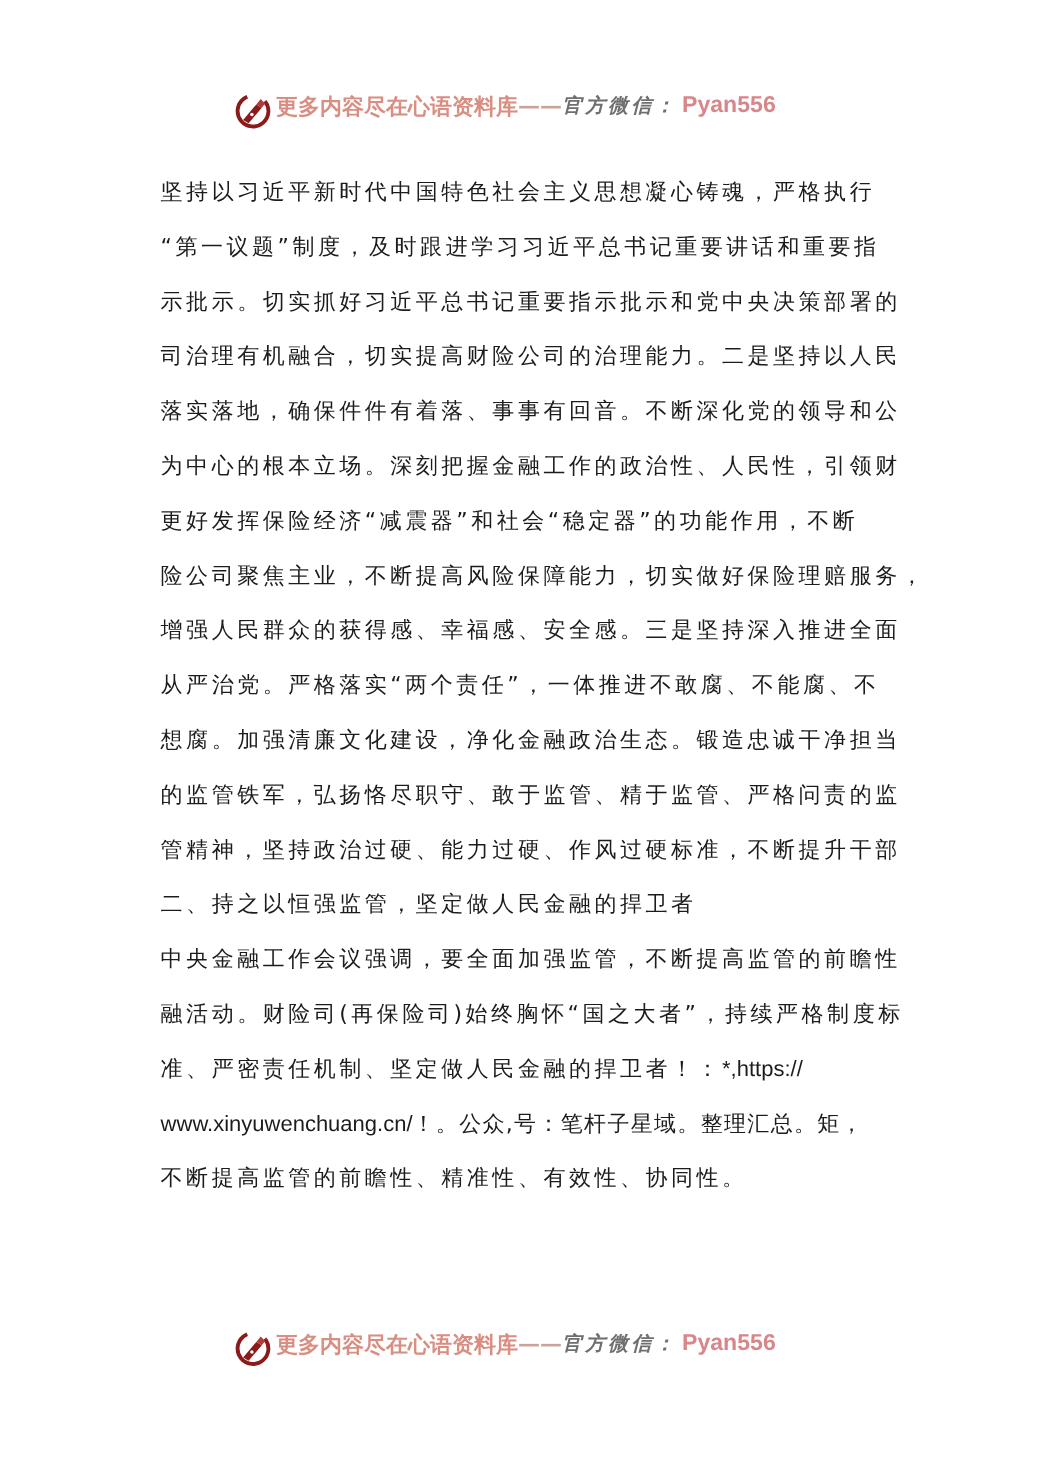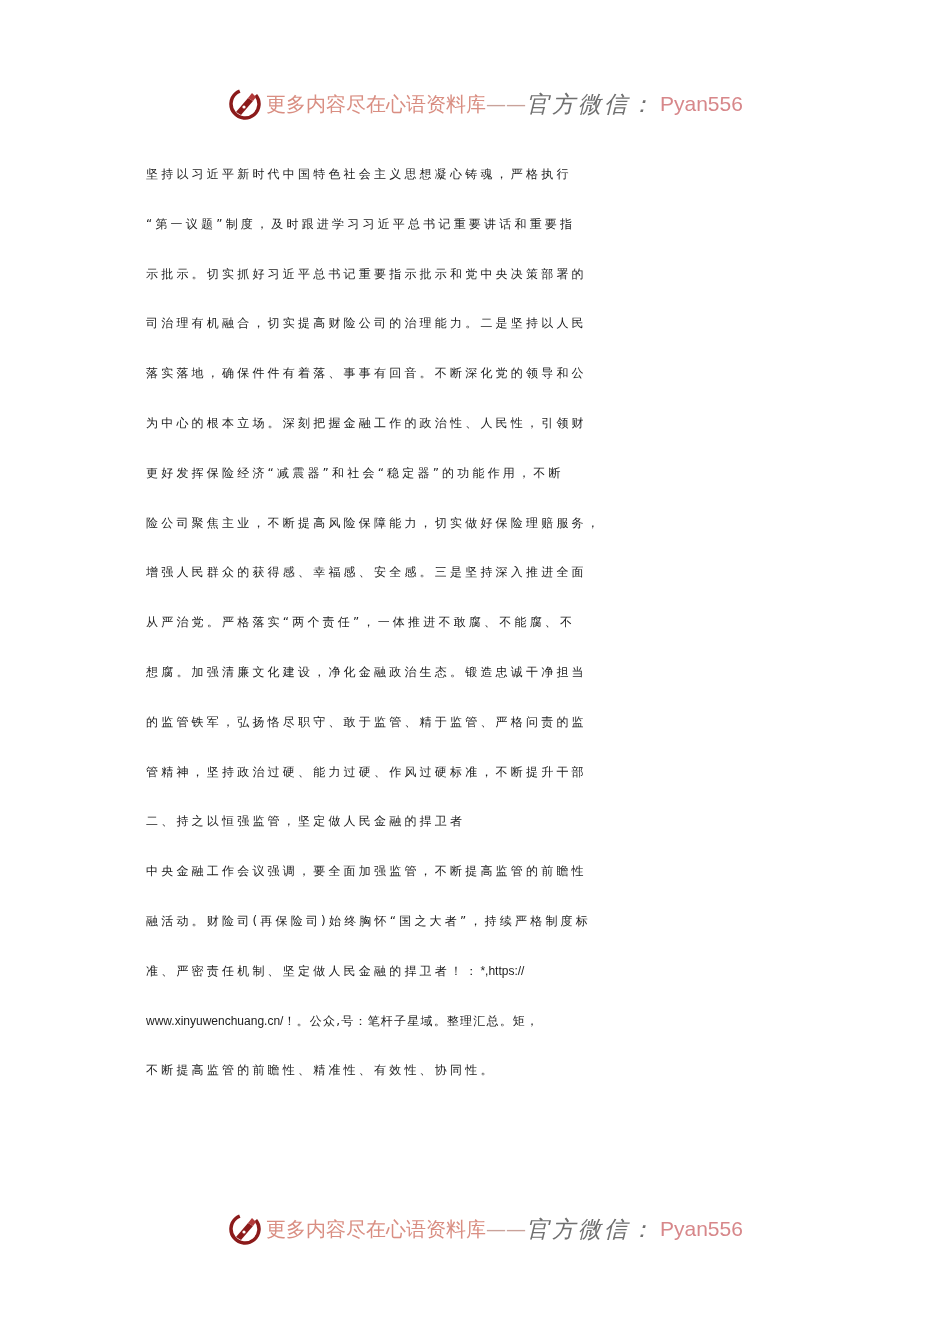--- a/index.html
+++ b/index.html
@@ -10,26 +10,27 @@
     body {
       width: 950px;
       height: 1344px;
       position: relative;
       overflow: hidden;
       font-family: "DejaVu Sans", sans-serif;
       color: #1a1a1a;
     }
     .banner {
       position: absolute;
-      left: 228px;
+      left: 213px;
       width: 500px;
       height: 40px;
       display: flex;
-      align-items: center;
+      align-items: flex-start;
       white-space: nowrap;
+      font-weight: bold;
     }
     .banner.top { top: 84px; }
     .banner.bottom { top: 1209px; }
     .banner .logo {
       width: 34px;
       height: 34px;
       margin-right: 4px;
       flex: 0 0 auto;
     }
     .banner .b-main {
@@ -38,41 +39,41 @@
       color: #d98e82;
       letter-spacing: 0px;
     }
     .banner .b-dash {
       font-family: "DejaVu Serif", serif;
       font-size: 20px;
       color: #c9a29a;
     }
     .banner .b-wx {
       font-family: "DejaVu Serif", serif;
-      font-size: 23px;
+      font-size: 18px;
       color: #6f6f6f;
       letter-spacing: 3px;
       font-style: italic;
     }
     .banner .b-id {
       font-family: "Liberation Sans", sans-serif;
       font-size: 21px;
       color: #d7878a;
       margin-left: 4px;
     }
     .body-text {
       position: absolute;
       left: 146px;
       top: 150px;
       width: 680px;
     }
     .line {
       height: 49.8px;
       line-height: 49.8px;
-      font-size: 12px;
+      font-size: 20px;
       letter-spacing: 3.2px;
       white-space: nowrap;
       color: #1c1c1c;
       font-family: "DejaVu Sans", sans-serif;
     }
     .line.tight { letter-spacing: 1.2px; }
     .line .latin {
       font-family: "Liberation Sans", sans-serif;
       letter-spacing: 0px;
     }

